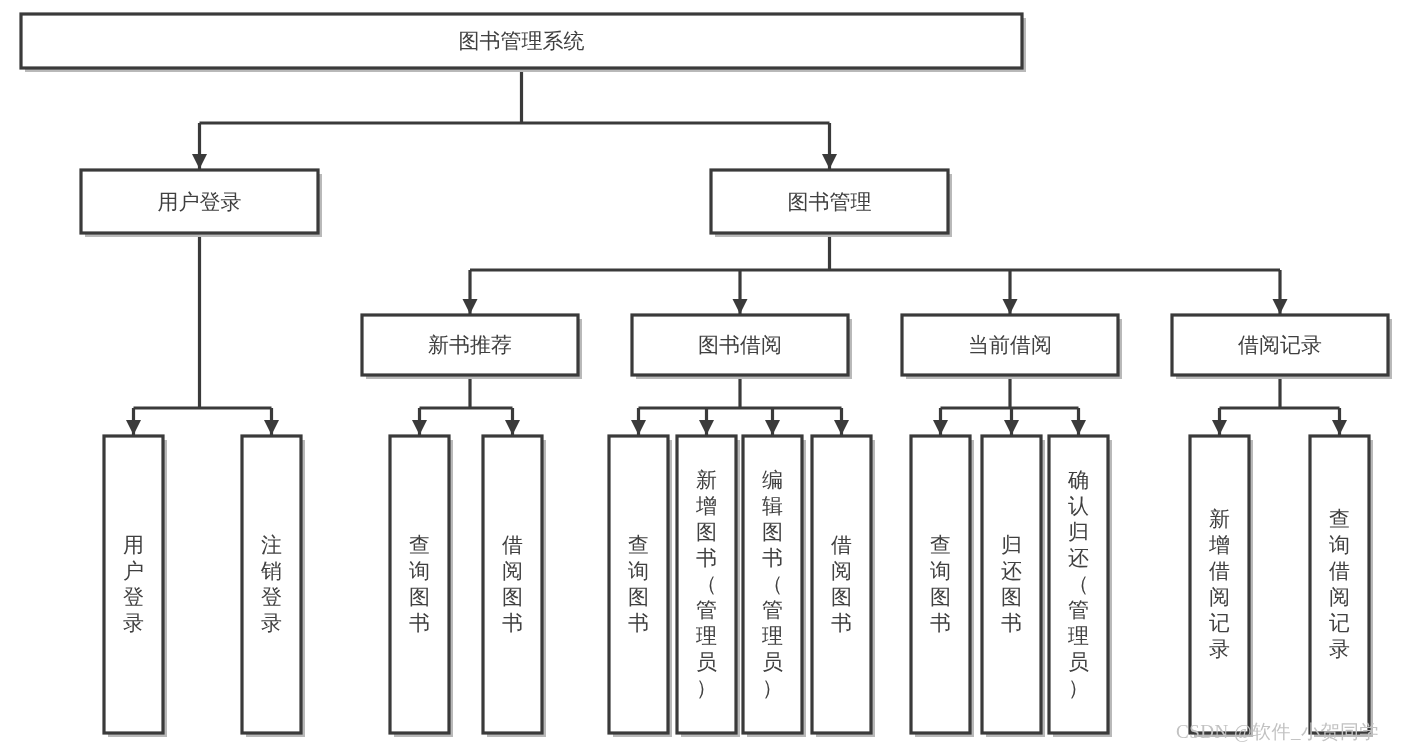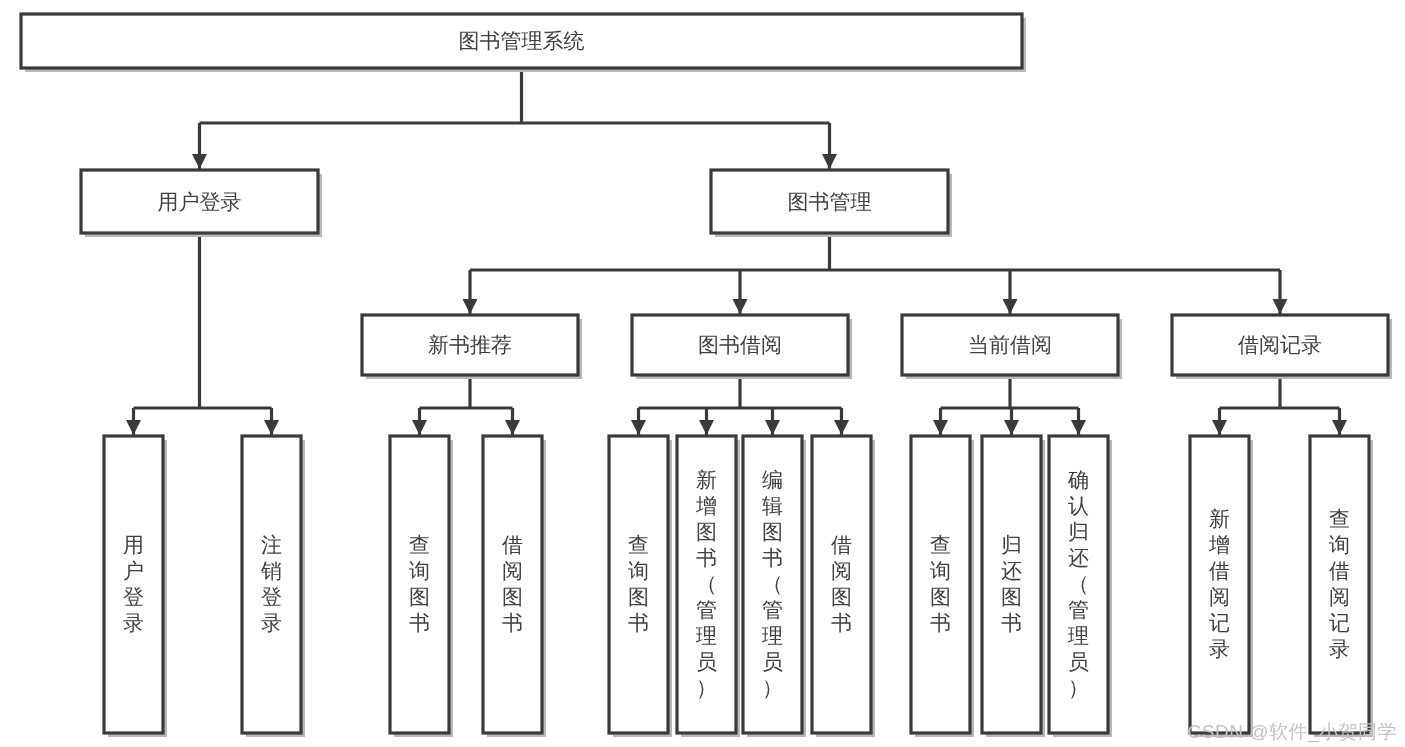--- a/index.html
+++ b/index.html
@@ -27,24 +27,24 @@
   .node-label{
     fill:#404040;
     font-family:"DejaVu Sans","Liberation Sans",sans-serif;
     font-size:21px;
     text-anchor:middle;
     dominant-baseline:middle;
   }
   .node-label.vertical{ font-size:21px; }
   .watermark{
     position:absolute;
-    right:8px;bottom:2px;
+    right:26px;bottom:2px;
     color:#c2c2c2;
     font-size:19px;
-    font-family:Liberation Sans, sans-serif;
+    font-family:Liberation Serif, serif;
     white-space:nowrap;
     letter-spacing:0.5px;
   }
 </style>
 </head>
 <body>
 
 <div id="chart-root">
   <svg id="flow" viewBox="0 0 1405 747" xmlns="http://www.w3.org/2000/svg">
     <g id="edges-layer">

